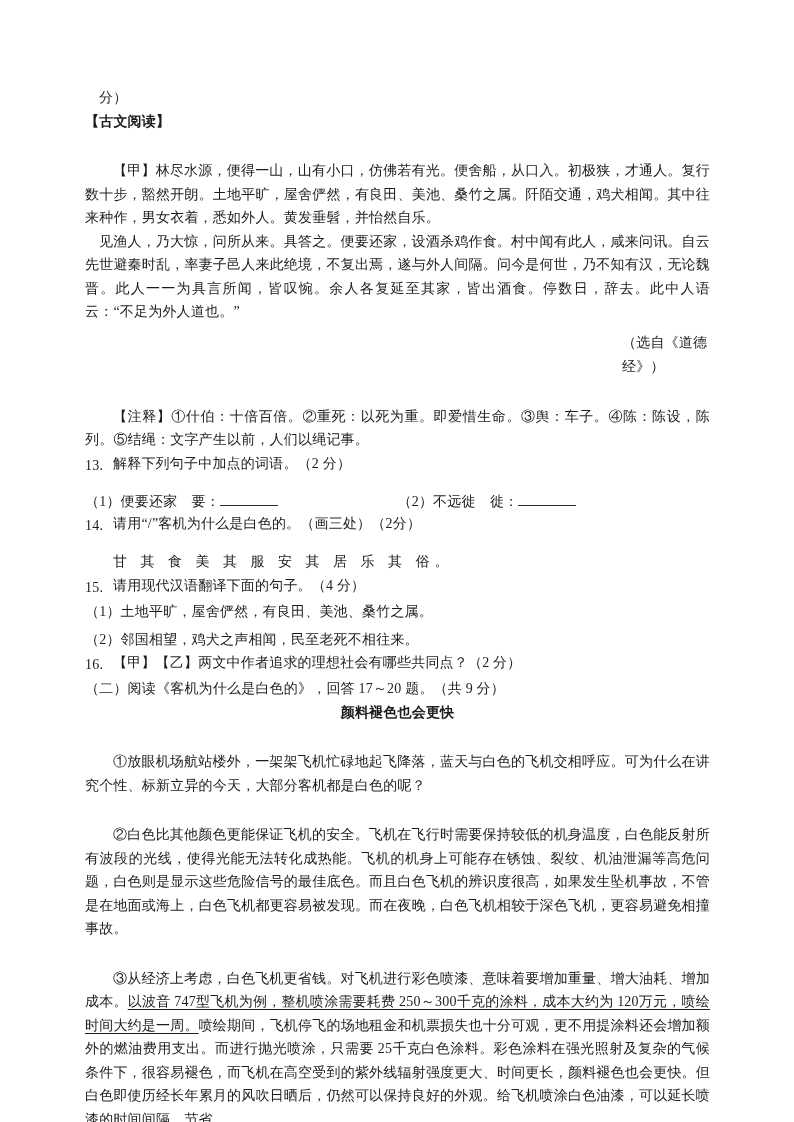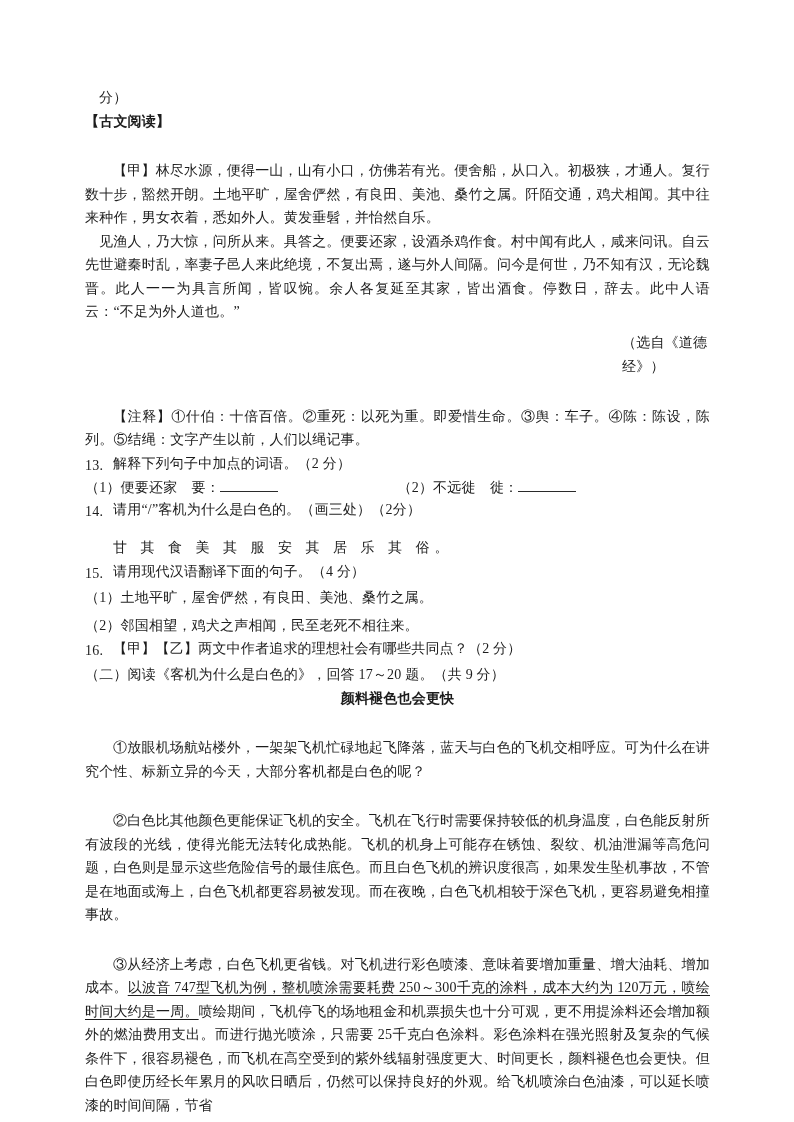--- a/index.html
+++ b/index.html
@@ -15,21 +15,21 @@
   .para { text-align: justify; }
   .indent2 { text-indent: 2em; margin-top: 26px; }
   .indent1 { text-indent: 1em; }
   .bold { font-weight: bold; }
   .center { text-align: center; }
   sup.note-ref { font-size: 9px; line-height: 0; vertical-align: super; }
   .source-block { width: 88px; margin-left: auto; text-align: left; line-height: 24px; }
   .question { display: flex; margin-top: 3px; }
   .qnum { width: 28px; flex: 0 0 28px; font-size: 14px; padding-top: 3px; }
   .qtext { flex: 1; }
-  .items-row { display: flex; margin-top: 4px; }
+  .items-row { display: flex; margin-top: 18px; }
   .half { width: 50%; }
   .blank {
     display: inline-block; width: 58px; height: 13px;
     border-bottom: 1px solid #2a2a2a; vertical-align: baseline;
   }
   .spaced-sentence { text-indent: 2em; letter-spacing: 5px; margin-top: 16px; }
   .u-seg { text-decoration: underline; text-underline-offset: 3px; }
   .mt-sm { margin-top: 4px; }
   .mt-md { margin-top: 7px; }
 </style>

